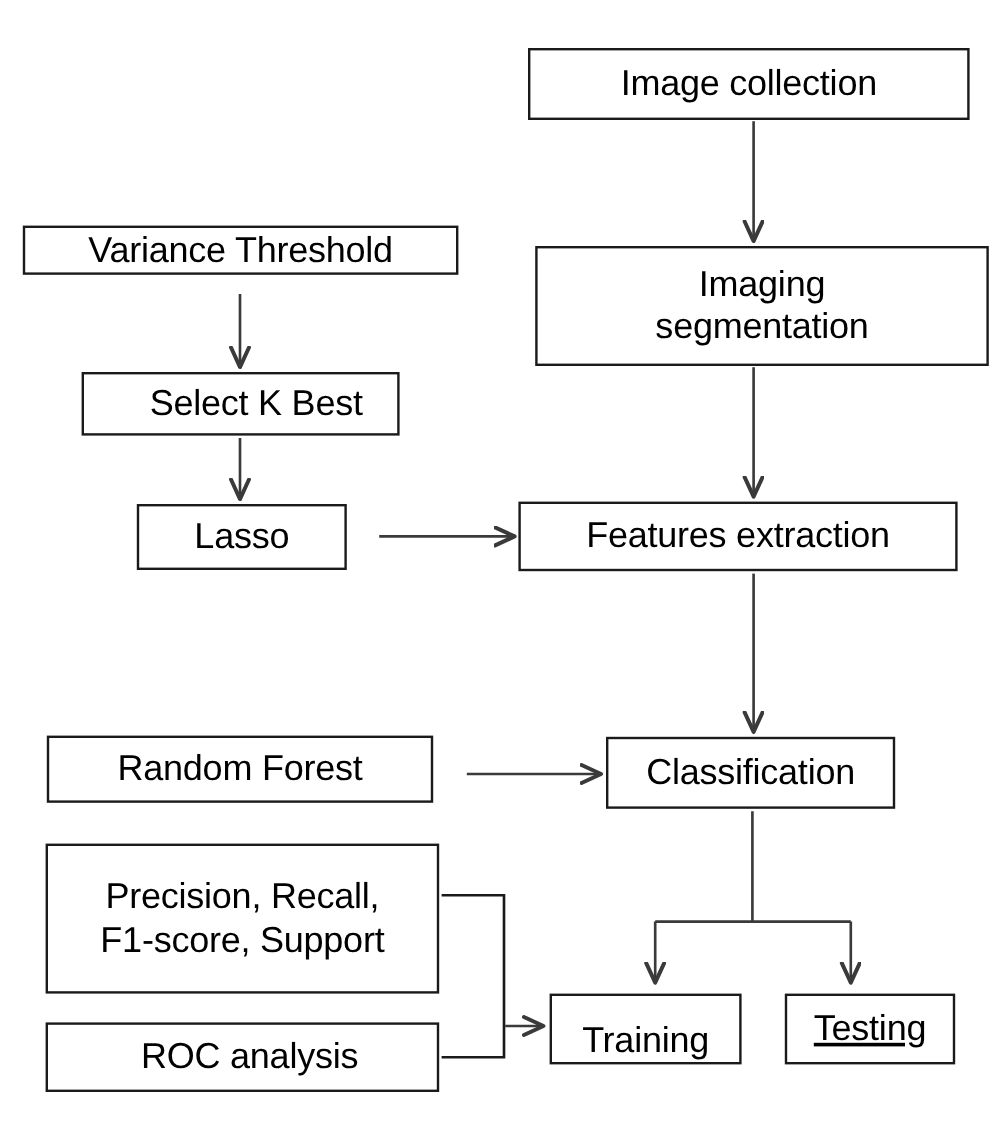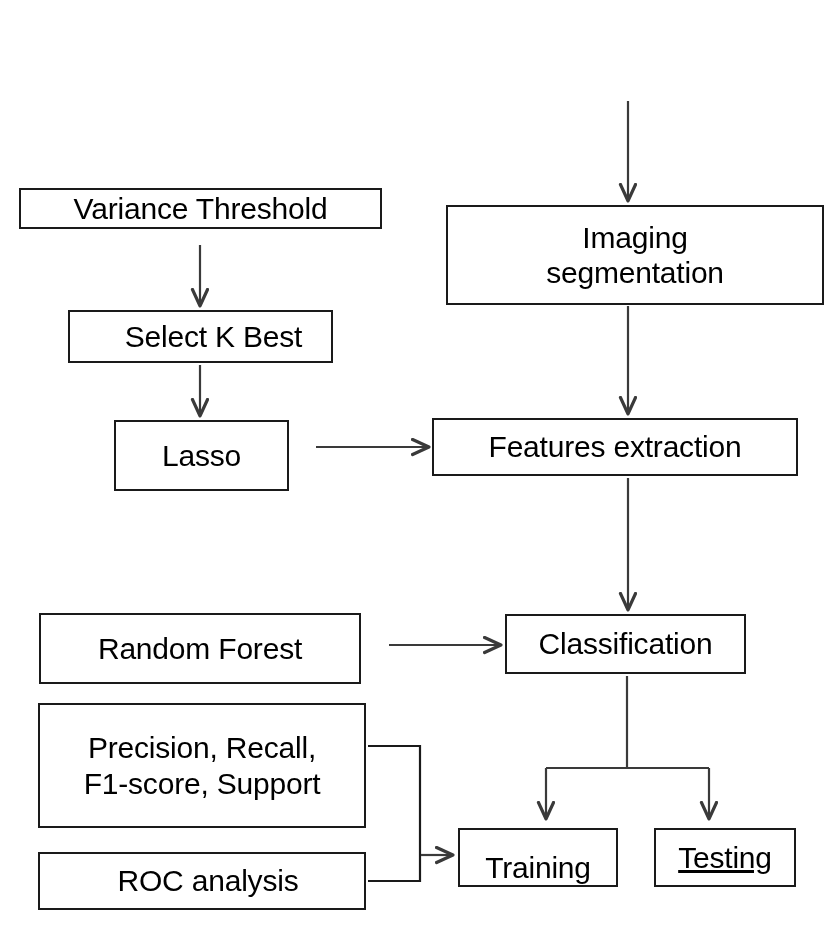--- a/index.html
+++ b/index.html
@@ -90,43 +90,46 @@
       <line x1="709" y1="768" x2="709" y2="818" stroke="#3a3a3a" stroke-width="2.2" marker-end="url(#arrowhead)"></line>
     </g>
 
     <g>
       <path d="M368,746 L420,746 L420,881 L368,881" fill="none" stroke="#1a1a1a" stroke-width="2.2"></path>
       <line x1="421" y1="855" x2="452" y2="855" stroke="#3a3a3a" stroke-width="2.2" marker-end="url(#arrowhead)"></line>
     </g>
     <g></g>
   </svg>
 
+  <div class="node" style="left:440px; top:40px; width:368px; height:60px;">
+    <span>Image collection</span>
+  </div>
 
   <div class="node" style="left:446px; top:205px; width:378px; height:100px;">
     <span>Imaging
 segmentation</span>
   </div>
 
   <div class="node" style="left:19px; top:188px; width:363px; height:41px;">
     <span>Variance Threshold</span>
   </div>
 
   <div class="node" style="left:68px; top:310px; width:265px; height:53px;padding-left:32px;">
     <span>Select K Best</span>
   </div>
 
-  <div class="node" style="left:114px; top:420px; width:175px; height:71px;justify-content:center;">
+  <div class="node" style="left:114px; top:420px; width:175px; height:55px;justify-content:center;">
     <span>Lasso</span>
   </div>
 
   <div class="node" style="left:432px; top:418px; width:366px; height:58px;">
     <span>Features extraction</span>
   </div>
 
-  <div class="node" style="left:39px; top:613px; width:322px; height:71px;text-align:center;">
+  <div class="node" style="left:39px; top:613px; width:322px; height:56px;text-align:center;">
     <span>Random Forest</span>
   </div>
 
   <div class="node" style="left:505px; top:614px; width:241px; height:60px;">
     <span>Classification</span>
   </div>
 
   <div class="node" style="left:38px; top:703px; width:328px; height:125px;">
     <span>Precision, Recall,
 F1-score, Support</span>

